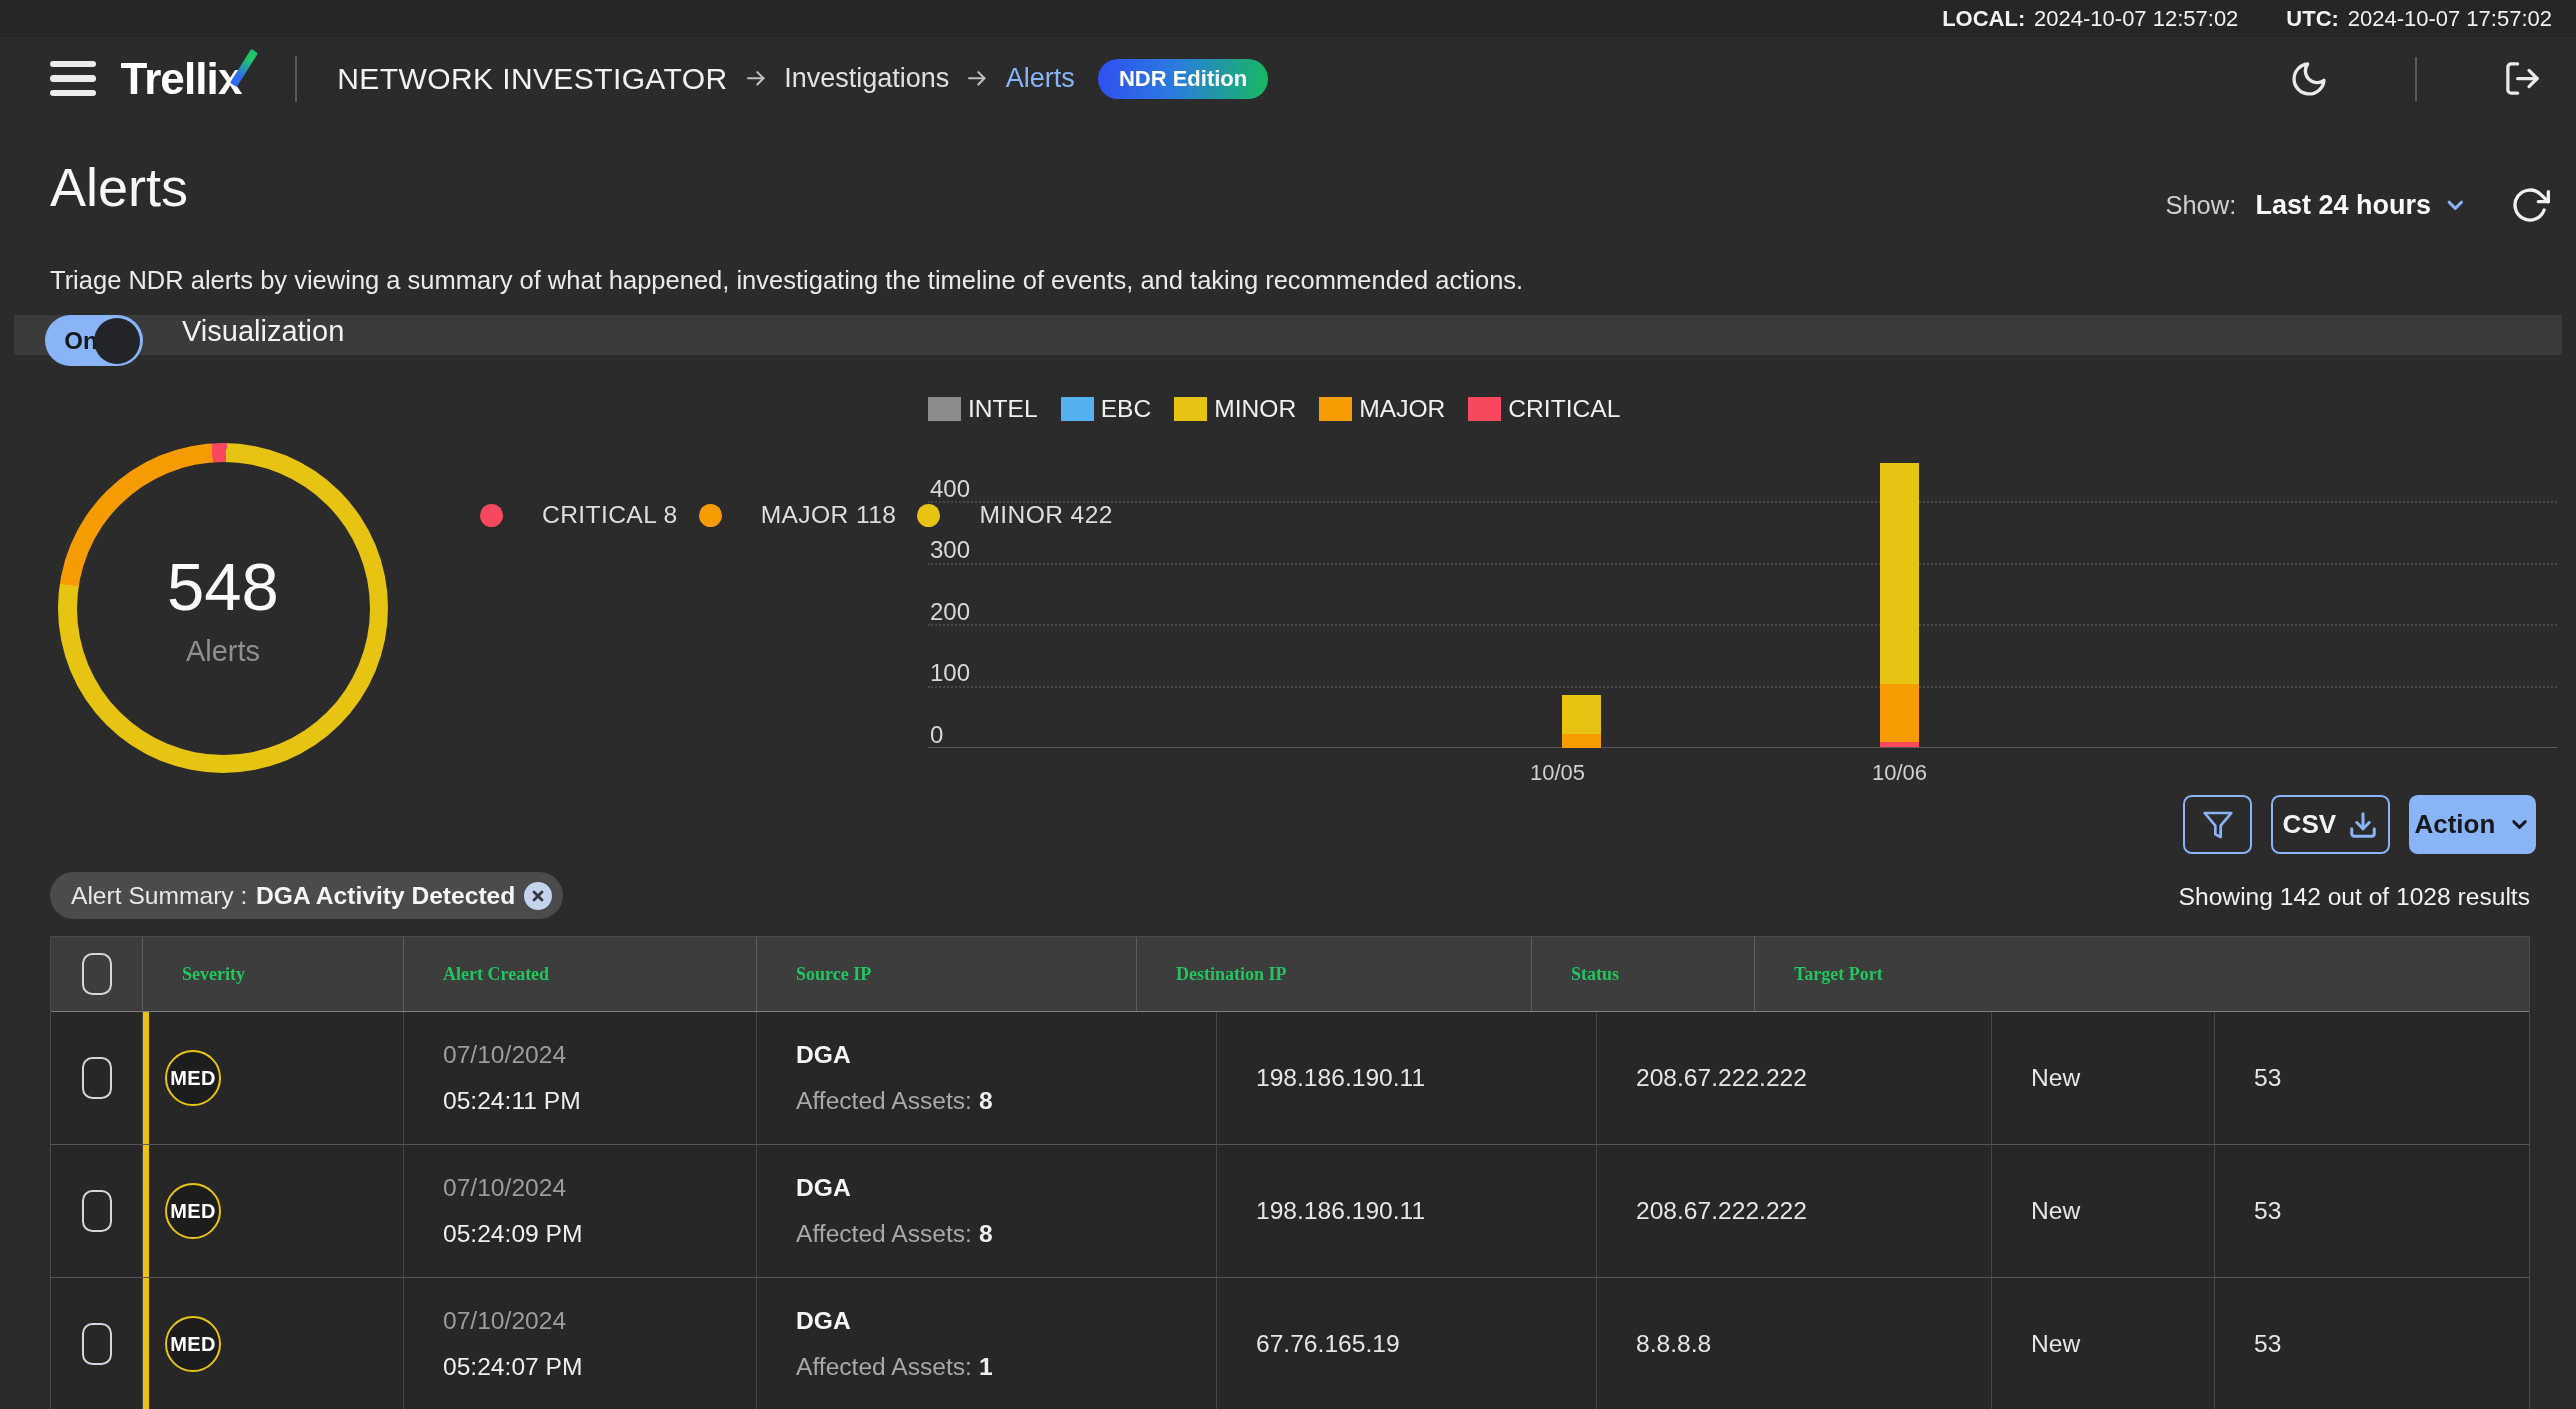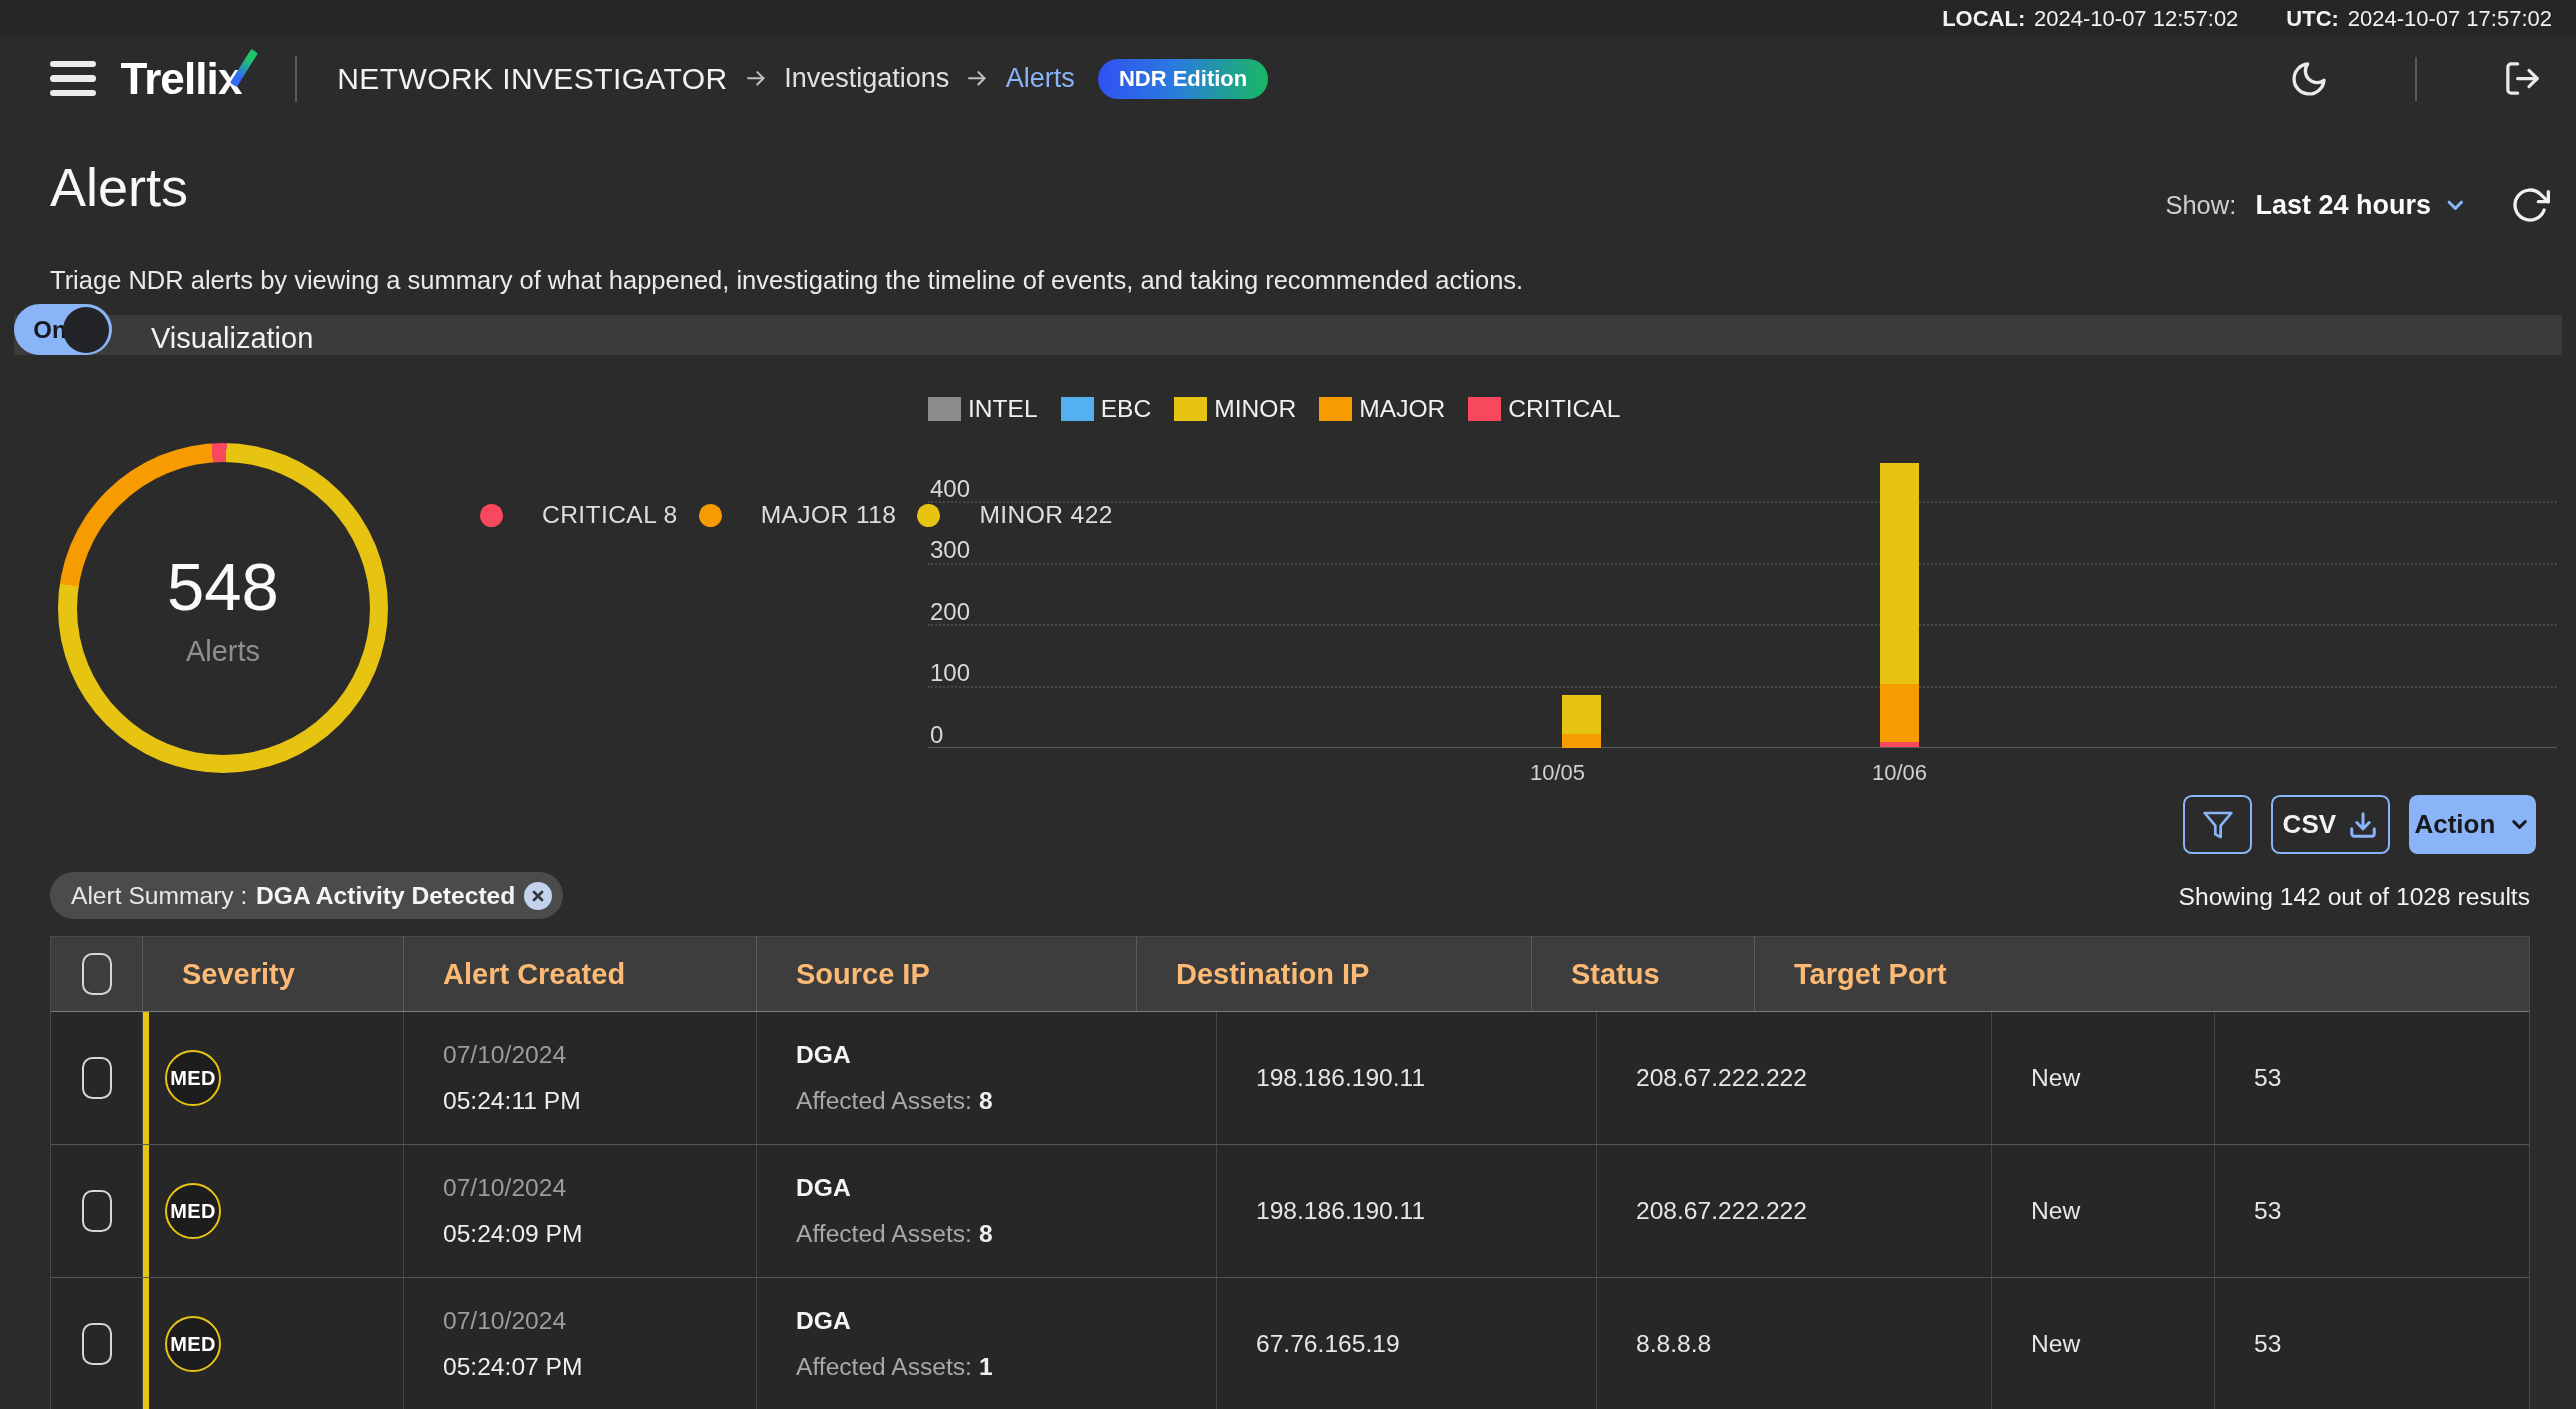--- a/index.html
+++ b/index.html
@@ -37,21 +37,21 @@
   
   .page-title { position:absolute; top:156px; left:50px; font-size:54px; font-weight:400; color:#f7f7f7; }
   .show-row { position:absolute; top:185px; right:26px; display:flex; align-items:center; }
   .show-lbl { font-size:25.5px; color:#cfcfcf; margin-right:19.3px; }
   .show-val { font-size:27px; font-weight:700; color:#fafafa; cursor:pointer; display:flex; align-items:center; gap:12.3px; }
   .refresh { margin-left:42px; color:#f0f0f0; cursor:pointer; }
   .page-desc { position:absolute; top:266px; left:50px; font-size:25.5px; color:#eaeaea; }
 
   
   .vizbar { position:absolute; top:315px; left:14px; right:14px; height:40px; background:#3b3b3b;
-    display:flex; align-items:flex-end; }
+    display:flex; align-items:flex-start; padding-left:31px; }
   .toggle { position:relative; width:98px; height:51px; border-radius:26px; background:#8ab4f8; cursor:pointer; flex:none; }
   .toggle .on { position:absolute; left:19.3px; top:50%; transform:translateY(-50%); font-size:24px; font-weight:700; color:#16181c; }
   .toggle .knob { position:absolute; right:2.6px; top:2.6px; width:46px; height:46px; border-radius:50%; background:#222427; }
   .vizbar .vlabel { margin-left:39px; font-size:29px; color:#f2f2f2; }
 
   
   .vizpanel { position:absolute; top:373px; left:0; right:0; height:420px; }
   .donut { position:absolute; left:58px; top:70px; width:330px; height:330px; border-radius:50%; }
   .donut-hole { position:absolute; inset:18.5px; border-radius:50%; background:#2b2b2b;
     display:flex; flex-direction:column; align-items:center; justify-content:center; }
@@ -86,21 +86,21 @@
   .chip { position:absolute; top:872px; left:50px; height:47px; border-radius:24px; background:#4b4b4b;
     display:inline-flex; align-items:center; padding:0 10.5px 0 21px; font-size:24.6px; color:#e8e8e8; }
   .chip .val { font-weight:700; color:#f5f5f5; margin-left:8.8px; }
   .chip-x { margin-left:8.8px; width:28px; height:28px; border-radius:50%; background:#c3d3ec;
     display:flex; align-items:center; justify-content:center; cursor:pointer; color:#32363c; }
   .results { position:absolute; top:883px; right:46px; font-size:24.6px; font-weight:400; color:#f2f2f2; }
 
   
   .table { position:absolute; top:936px; left:50px; width:2480px; border:0.9px solid #4a4a4a; border-bottom:none; }
   .thead { display:flex; height:75px; background:#3d3d3d; border-bottom:1.8px solid #7e7e7e; }
-  .th { flex:none; display:flex; align-items:center; padding-left:39px; font-size:29px; font-weight:700; color:#fdba74; border-right:0.9px solid #5c5c5c; }
+  .th { flex:none; display:flex; align-items:center; padding-left:39px; font-size:18px; font-weight:700; color:#22c55e; border-right:0.9px solid #5c5c5c;font-family:Liberation Serif, serif; }
   .th:last-child, .td:last-child { border-right:none; }
   .trow { display:flex; height:133px; background:#272727; border-bottom:0.9px solid #565656; cursor:pointer; }
   .td { flex:none; position:relative; display:flex; flex-direction:column; justify-content:center; padding-left:39px; font-size:24.6px; color:#e6e6e6; border-right:0.9px solid #454545; }
   .cell-center { align-items:center; padding-left:0; justify-content:center; }
   .checkbox { width:30px; height:42px; border:2.6px solid #d4d6d9; border-radius:10.5px; background:transparent; cursor:pointer; }
   .sev-td { padding-left:0; }
   .sev-stripe { position:absolute; left:0; top:0; bottom:0; width:6.2px; background:#e8c412; }
   .sev-badge { margin-left:22px; width:56px; height:56px; border-radius:50%; border:2.6px solid #e8c412; background:#1d1d1d;
     display:flex; align-items:center; justify-content:center; font-size:20px; font-weight:700; color:#ffffff; letter-spacing:0.4px; }
   .cell-date { color:#9c9c9c; margin-bottom:17.6px; }

